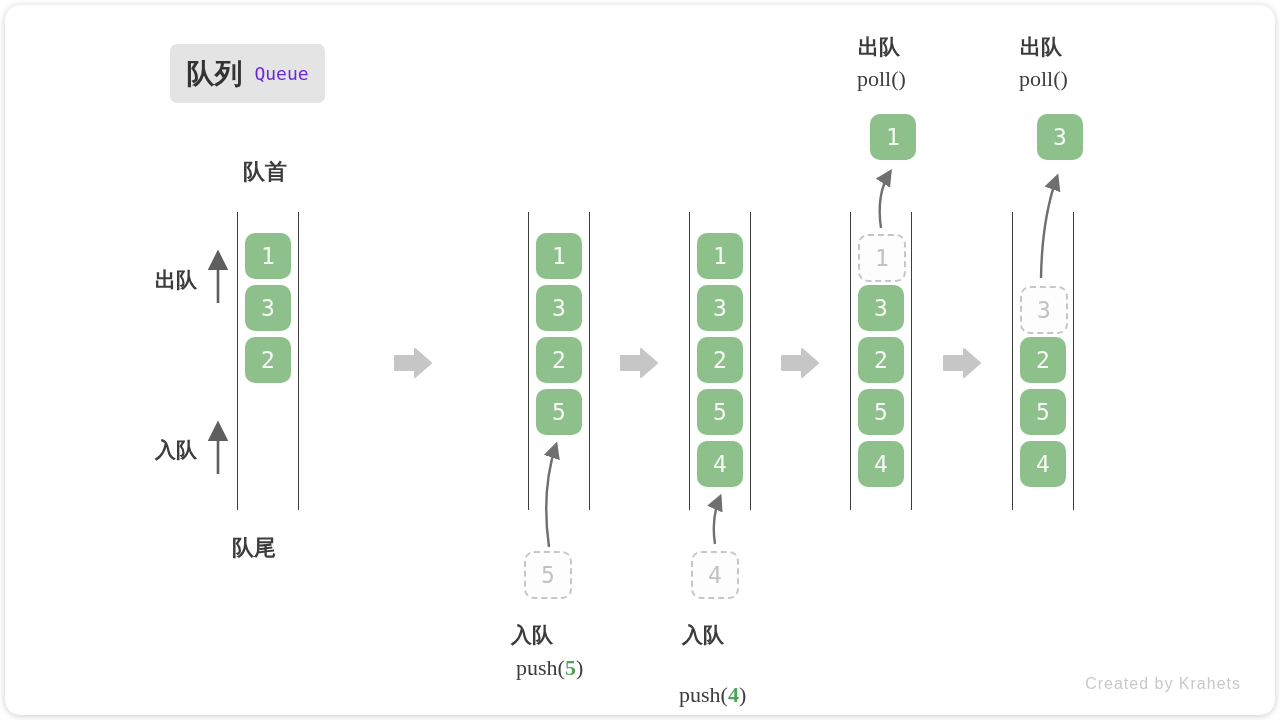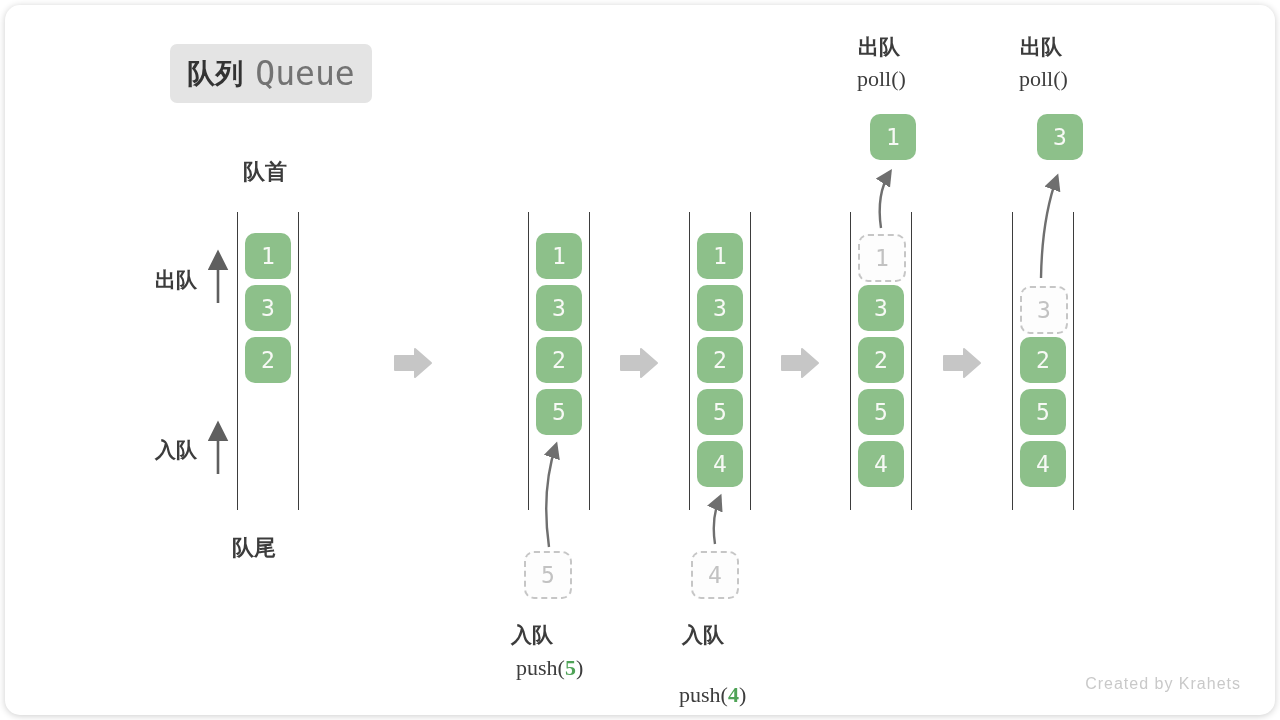--- a/index.html
+++ b/index.html
@@ -15,24 +15,24 @@
     --badge_bg:#e4e4e4;
     --watermark:#c9c9c9;
   }
   html,body{margin:0;padding:0;background:#ffffff;}
   .stage{position:relative;width:1280px;height:720px;background:#fff;overflow:hidden;
          font-family:"Liberation Sans","DejaVu Sans",sans-serif;}
   .card{position:absolute;left:5px;top:5px;right:5px;bottom:5px;background:#ffffff;
         border-radius:15px;box-shadow:0 1px 7px rgba(0,0,0,.20);}
   .overlay{position:absolute;left:0;top:0;width:1280px;height:720px;pointer-events:none;}
 
-  .badge{position:absolute;left:170px;top:44px;width:202px;height:59px;background:var(--badge_bg);
+  .badge{position:absolute;left:170px;top:44px;width:155px;height:59px;background:var(--badge_bg);
          border-radius:7px;display:flex;align-items:center;justify-content:center;gap:12px;}
   .badge-zh{font-size:28px;font-weight:700;color:#333333;}
-  .badge-en{font-family:"DejaVu Sans Mono","Liberation Mono",monospace;font-size:33px;color:#737373;}
+  .badge-en{font-family:"DejaVu Sans Mono","Liberation Mono",monospace;font-size:18px;color:#6d28d9;}
 
   .lbl{position:absolute;color:var(--label_text);font-weight:700;font-size:22px;white-space:nowrap;}
   .op-lbl{position:absolute;color:var(--label_text);font-weight:600;font-size:21px;white-space:nowrap;}
   .code{position:absolute;font-family:Liberation Serif, serif;
         font-size:22px;color:#3d3d3d;white-space:nowrap;}
   .code .arg{color:var(--arg_green);font-weight:700;}
 
   .rails{position:absolute;top:212px;height:298px;width:62px;box-sizing:border-box;
          border-left:1.6px solid var(--rail);border-right:1.6px solid var(--rail);}
 

